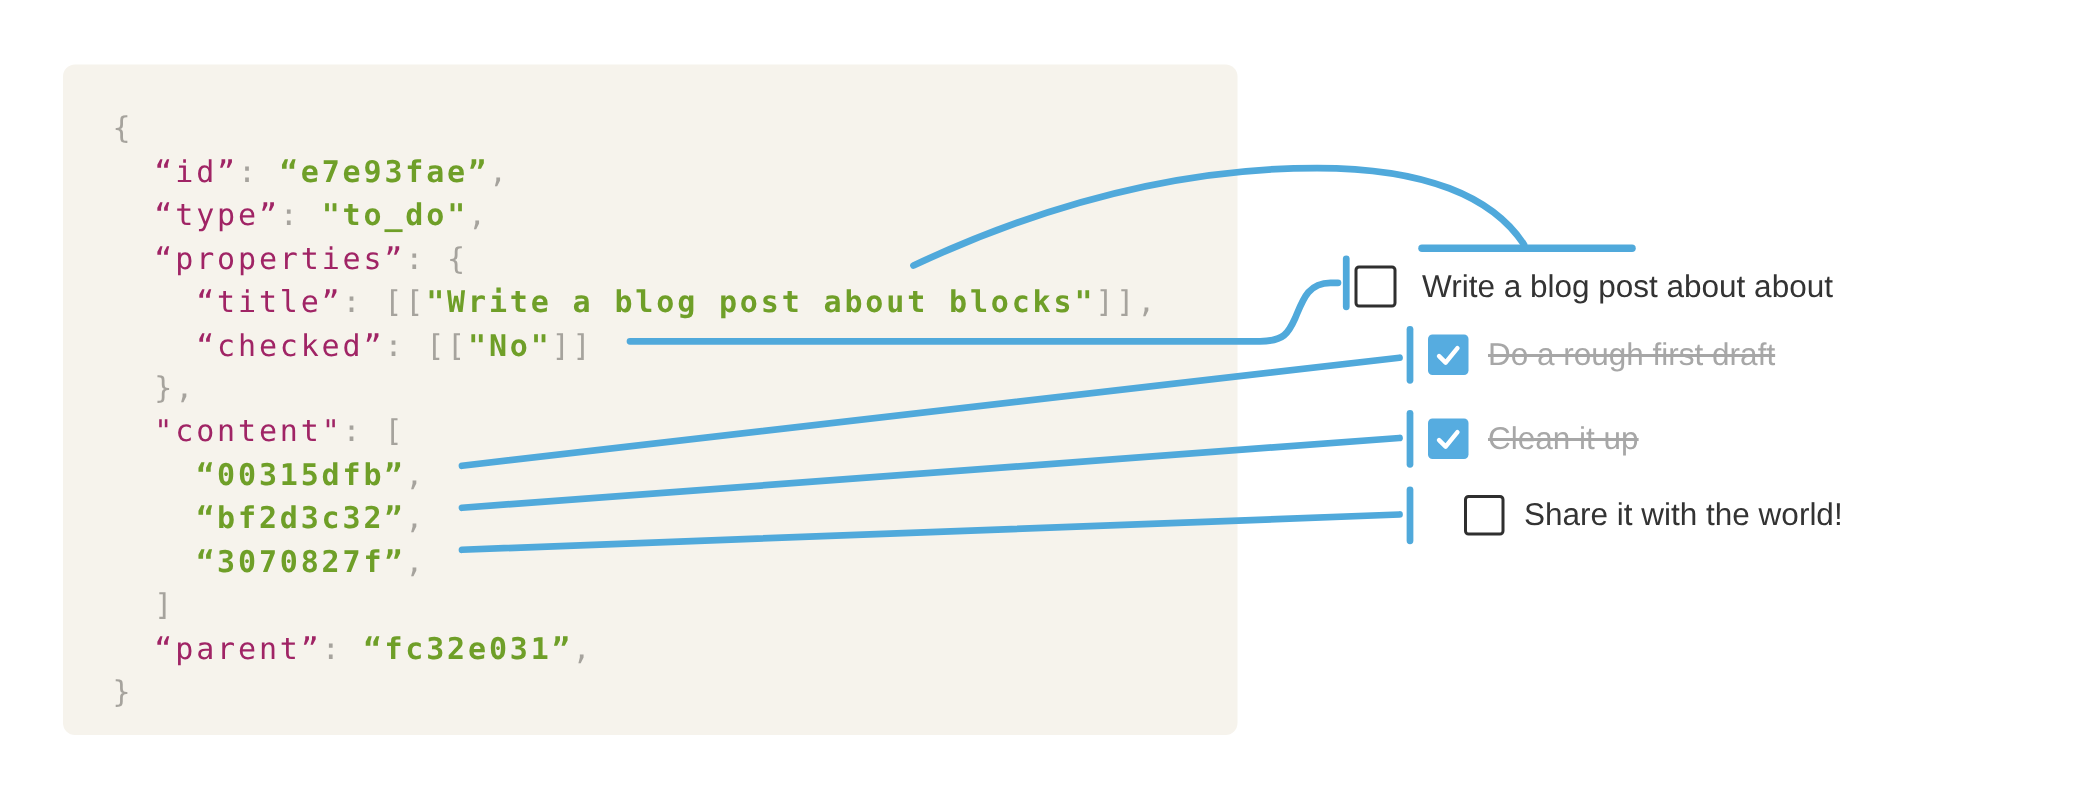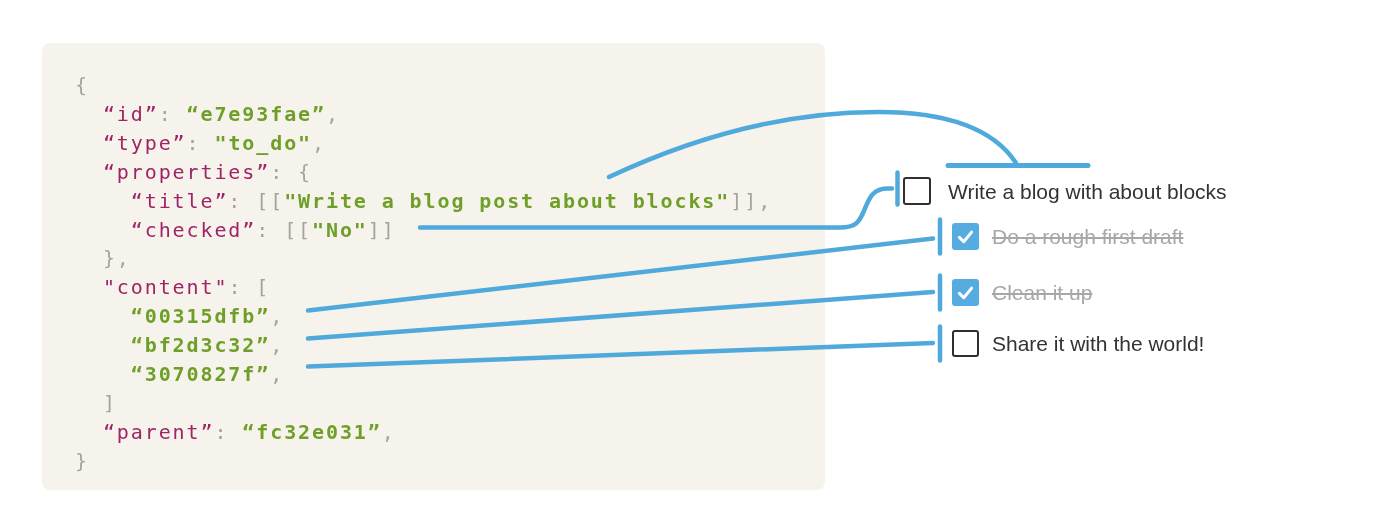--- a/index.html
+++ b/index.html
@@ -34,21 +34,21 @@
   .todo-row .box{
     flex:none;box-sizing:border-box;border-radius:3px;
     display:flex;align-items:center;justify-content:center;cursor:pointer;
   }
   .todo-row.unchecked .box{background:#ffffff;border:2.5px solid #2f2f2f;}
   .todo-row.checked .box{background:var(--check-bg,#56ace0);border:none;}
   .row-0{left:903px;top:177px;height:28px;}
   .row-0 .box{width:28px;height:28px;margin-right:17px;}
   .row-1{left:952px;top:223px;height:27px;}
   .row-2{left:952px;top:279px;height:27px;justify-content:space-between;}
-  .row-3{left:952px;top:330px;height:27px;justify-content:flex-end;}
+  .row-3{left:976px;top:330px;height:27px;justify-content:flex-end;}
   .row-1 .box,.row-2 .box,.row-3 .box{width:27px;height:27px;margin-right:13px;}
   .todo-row .label{
     font-size:21px;color:var(--text-dark,#333333);white-space:nowrap;cursor:text;
     padding-top:1px;
   }
   .todo-row.checked .label{
     color:var(--text-done,#a7a7a7);
     text-decoration:line-through;text-decoration-thickness:2px;
   }
 </style>
@@ -73,21 +73,21 @@
     <path d="M 308 366.5 L 933 343"></path>
     <path d="M 940 326.5 L 940 360.5"></path>
   </svg>
 
   <div class="todo">
 
     <div class="todo-row row-0 unchecked">
       <span class="box">
         
       </span>
-      <span class="label">Write a blog with about blocks</span>
+      <span class="label">Write a blog post about about</span>
     </div>
 
     <div class="todo-row row-1 checked">
       <span class="box">
         <svg class="check-icon" width="21" height="21" viewBox="0 0 24 24">
           <polyline points="5,13 10,18 19,7" fill="none" stroke="#ffffff" stroke-width="3.4" stroke-linecap="round" stroke-linejoin="round"></polyline>
         </svg>
       </span>
       <span class="label">Do a rough first draft</span>
     </div>

